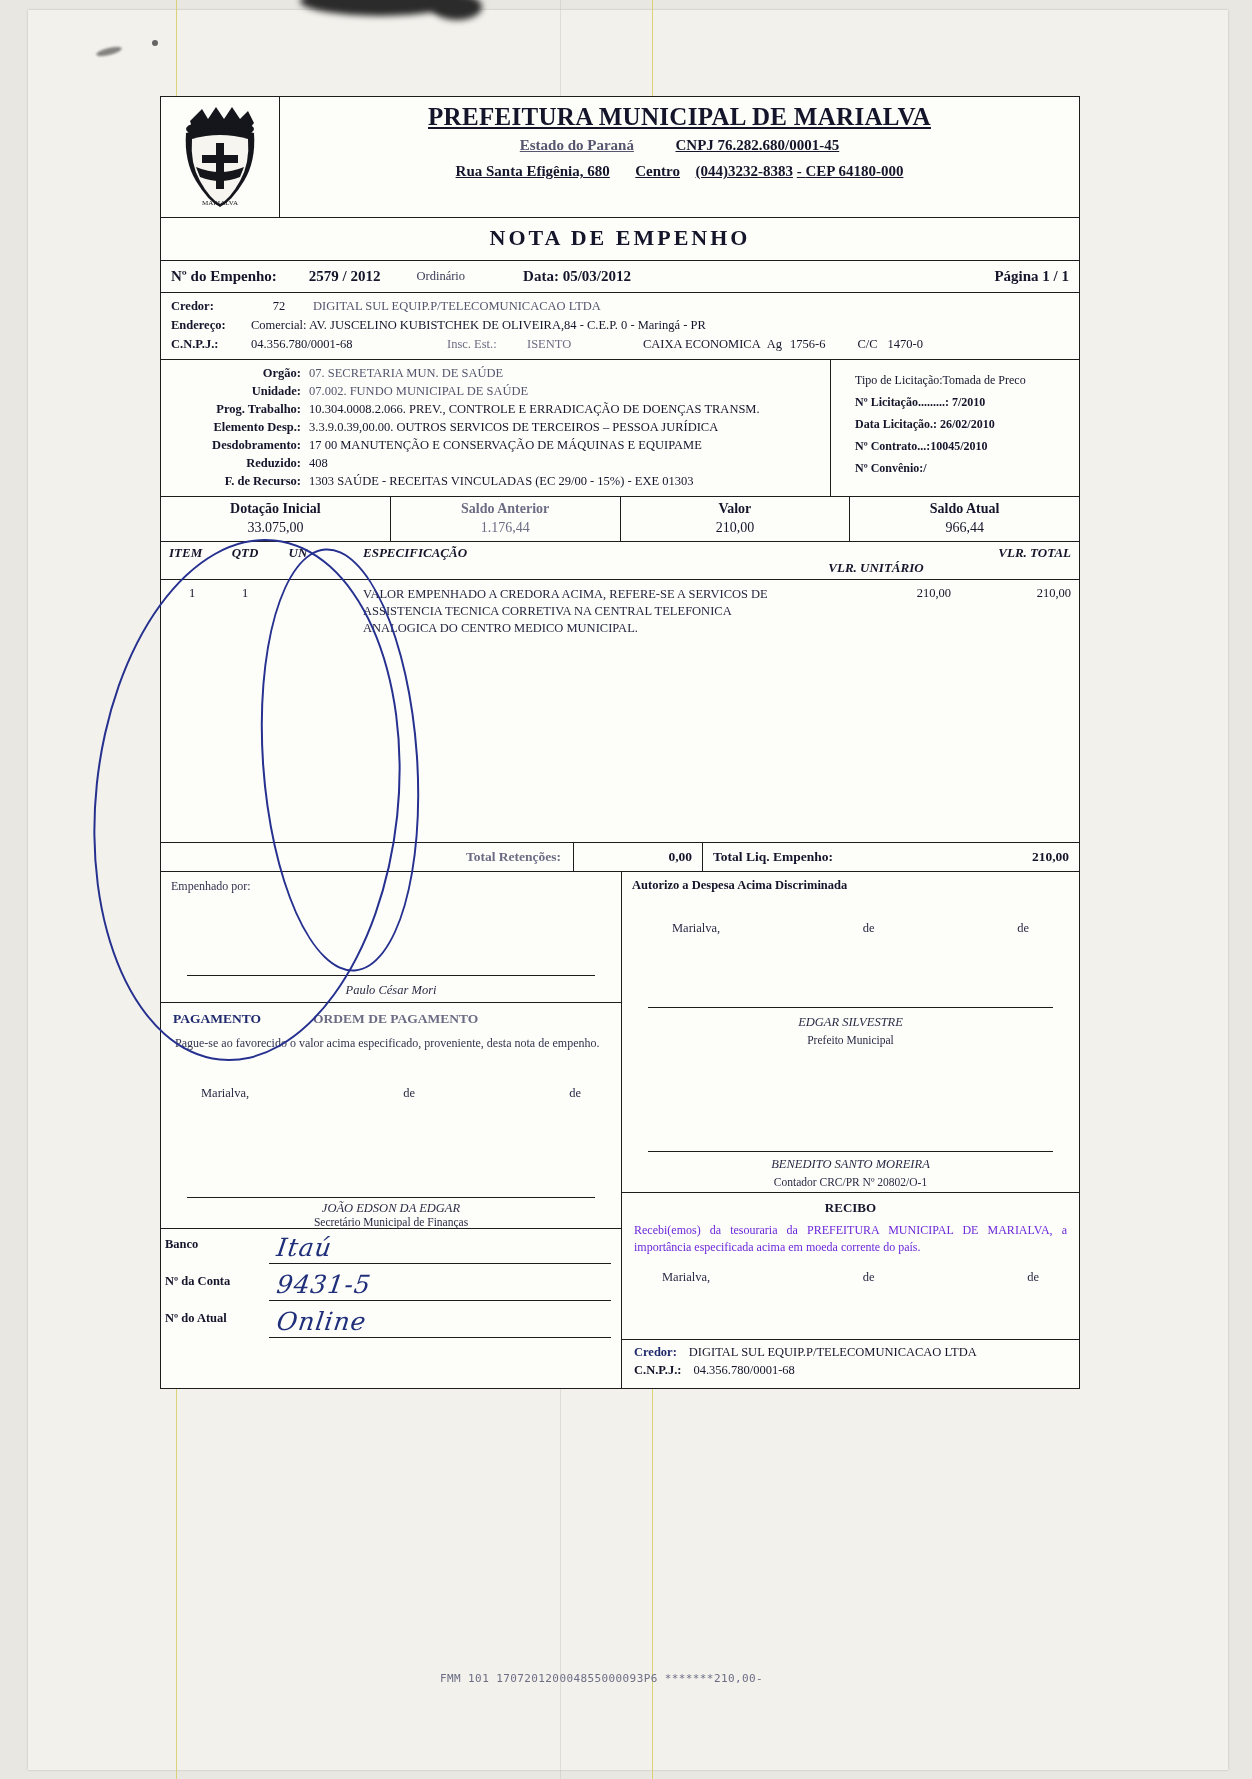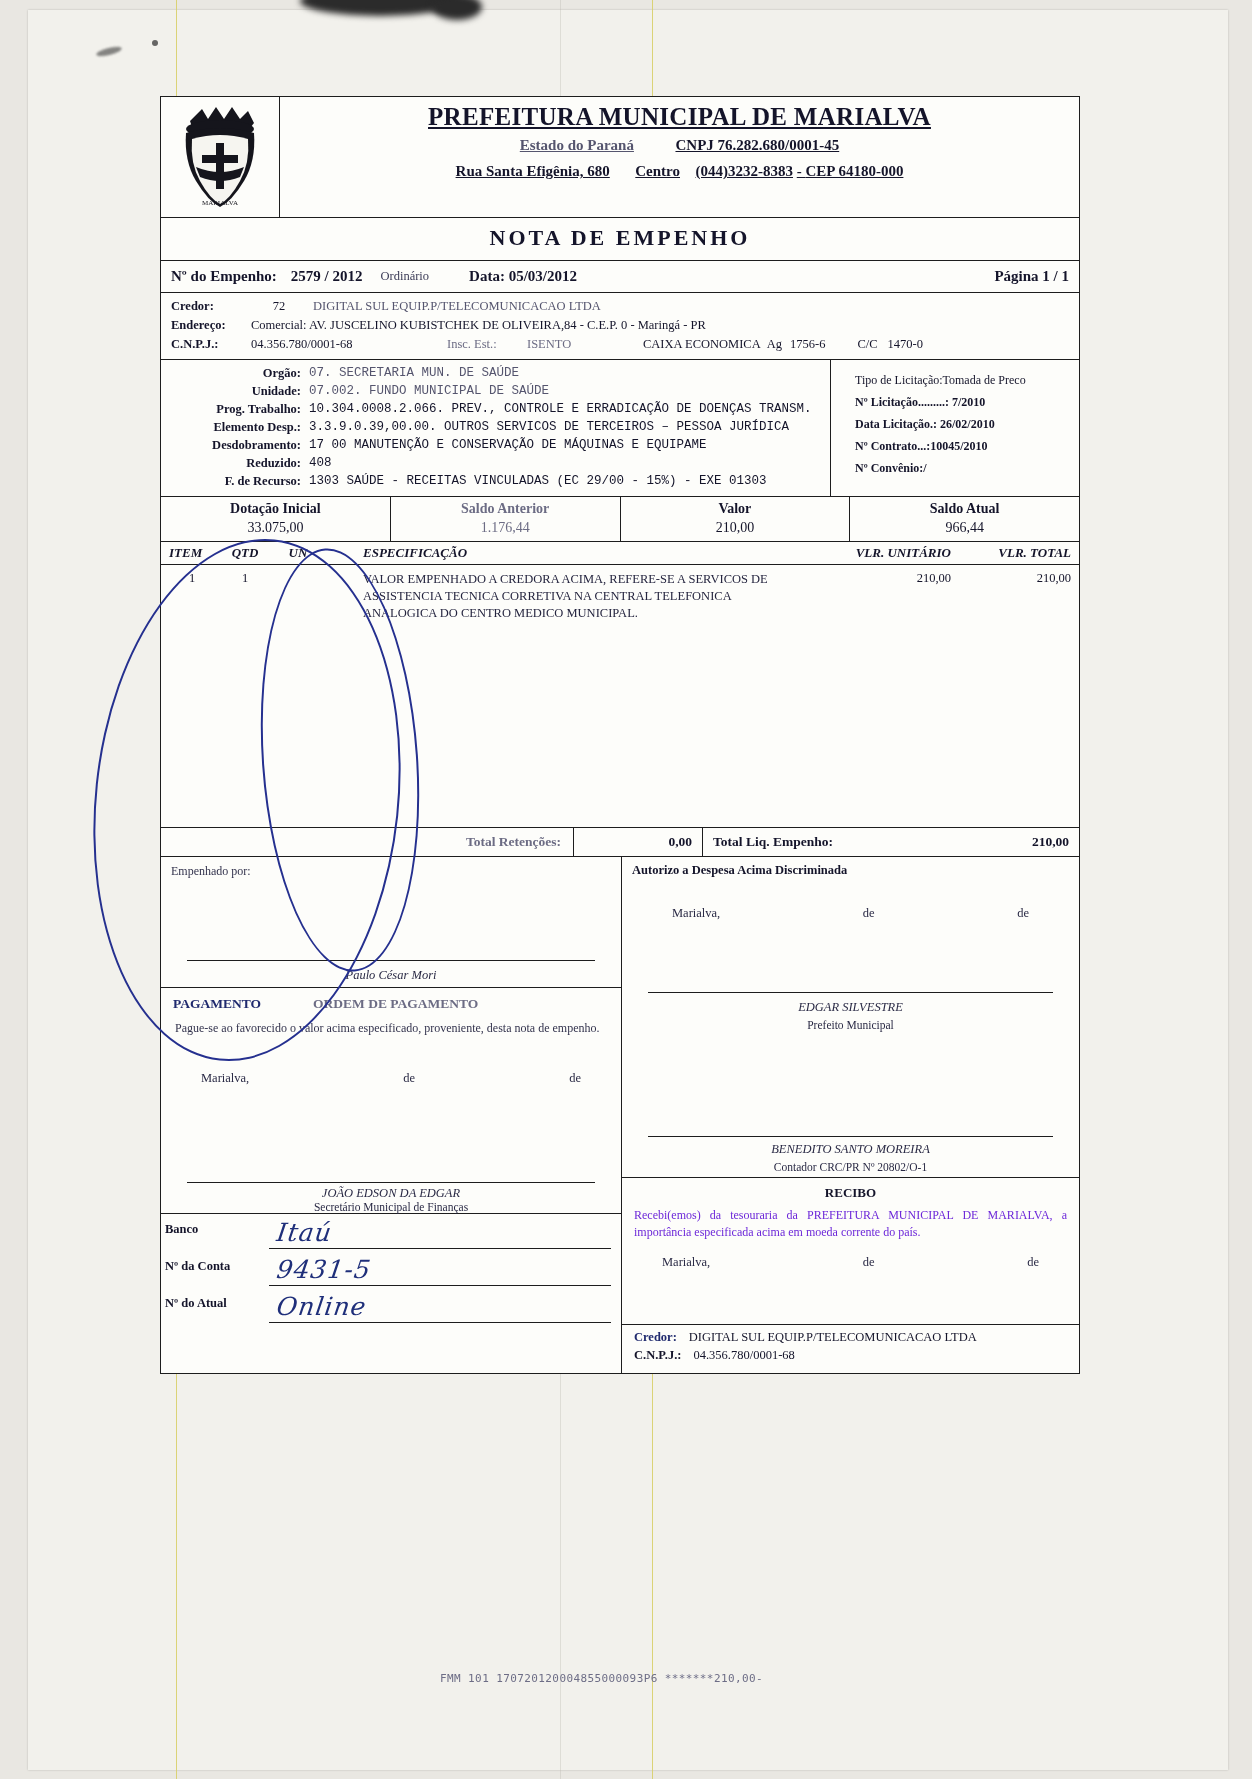--- a/index.html
+++ b/index.html
@@ -43,56 +43,56 @@
   #crest{width:118px;border-right:1.2px solid #1d1d1d;display:flex;align-items:center;justify-content:center;padding:6px 0;}
   #headtext{flex:1;padding:6px 10px 8px 10px;text-align:center;}
   #title1{font-size:25px;font-weight:bold;letter-spacing:.3px;text-decoration:underline;}
   #title2{margin-top:6px;font-size:15px;font-weight:bold;}
   #title2 .u{text-decoration:underline;}
   #title3{margin-top:9px;font-size:15px;font-weight:bold;}
   #title3 .u{text-decoration:underline;}
 
   #notaline{font-size:22px;font-weight:bold;letter-spacing:3px;text-align:center;padding:7px 0 9px 0;}
 
-  #empline{display:flex;align-items:center;font-size:15px;font-weight:bold;padding:7px 10px;}
+  #empline{display:flex;align-items:center;font-size:15px;font-weight:bold;padding:7px 10px;gap:18px;}
   #empline .lbl{margin-right:14px;}
   #empline .num{margin-right:18px;}
   #empline .ord{font-weight:normal;font-size:12.5px;color:#3a3a55;margin-right:40px;}
   #empline .data{margin-right:auto;}
 
   
   .kv{display:flex;align-items:baseline;font-size:12.5px;padding:2px 10px;}
   .kv .k{font-weight:bold;min-width:74px;}
   .kv .v{margin-left:6px;}
   .faded{color:#55556e;}
   .vfaded{color:#6c6c84;}
 
   
   #orgwrap{display:flex;}
   #orgleft{flex:1;border-right:1.2px solid #1d1d1d;padding:4px 0 6px 0;}
   #orgright{width:232px;padding:6px 8px;font-size:12px;}
   #orgright div{margin:7px 16px;}
   .ol{display:flex;font-size:12.5px;padding:1.5px 8px;}
   .ol .k{font-weight:bold;text-align:right;width:132px;}
-  .ol .v{margin-left:8px;font-family:Liberation Mono, monospace;}
+  .ol .v{margin-left:8px;}
 
   
   #dot{display:flex;text-align:center;}
   #dot > div{flex:1;border-right:1.2px solid #1d1d1d;padding:4px 0 5px 0;}
   #dot > div:last-child{border-right:none;}
   #dot .h{font-weight:bold;font-size:14px;}
   #dot .n{font-size:14px;margin-top:3px;}
 
   
   #ithead{display:flex;font-style:italic;font-weight:bold;font-size:13px;padding:3px 8px;border-bottom:1.2px solid #1d1d1d;}
   #ithead .c1{width:46px;}
   #ithead .c2{width:60px;text-align:center;}
   #ithead .c3{width:46px;text-align:center;}
   #ithead .c4{flex:1;padding-left:42px;}
-  #ithead .c5{width:150px;text-align:right;}
+  #ithead .c5{width:150px;text-align:center;margin-top:15px;}
   #ithead .c6{width:120px;text-align:right;}
   #itbody{height:262px;position:relative;}
   .itrow{display:flex;font-size:12.5px;padding:6px 8px 0 8px;}
   .itrow .c1{width:46px;text-align:center;}
   .itrow .c2{width:60px;text-align:center;}
   .itrow .c3{width:46px;}
   .itrow .c4{flex:1;padding-left:42px;line-height:1.35;color:#25253f;}
   .itrow .c5{width:150px;text-align:right;}
   .itrow .c6{width:120px;text-align:right;}
 

